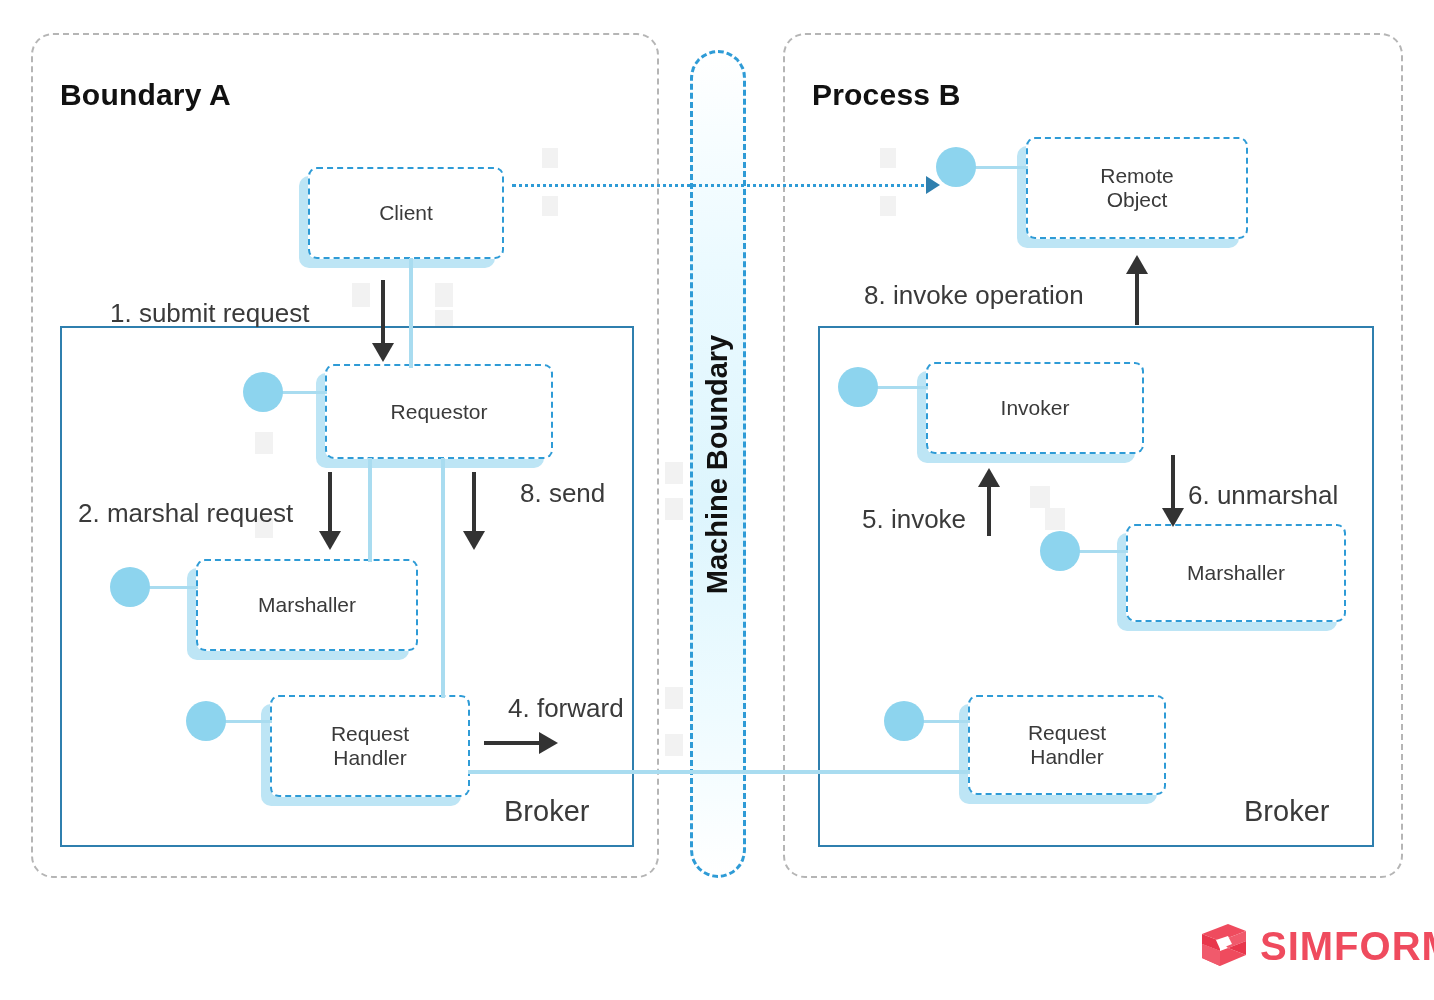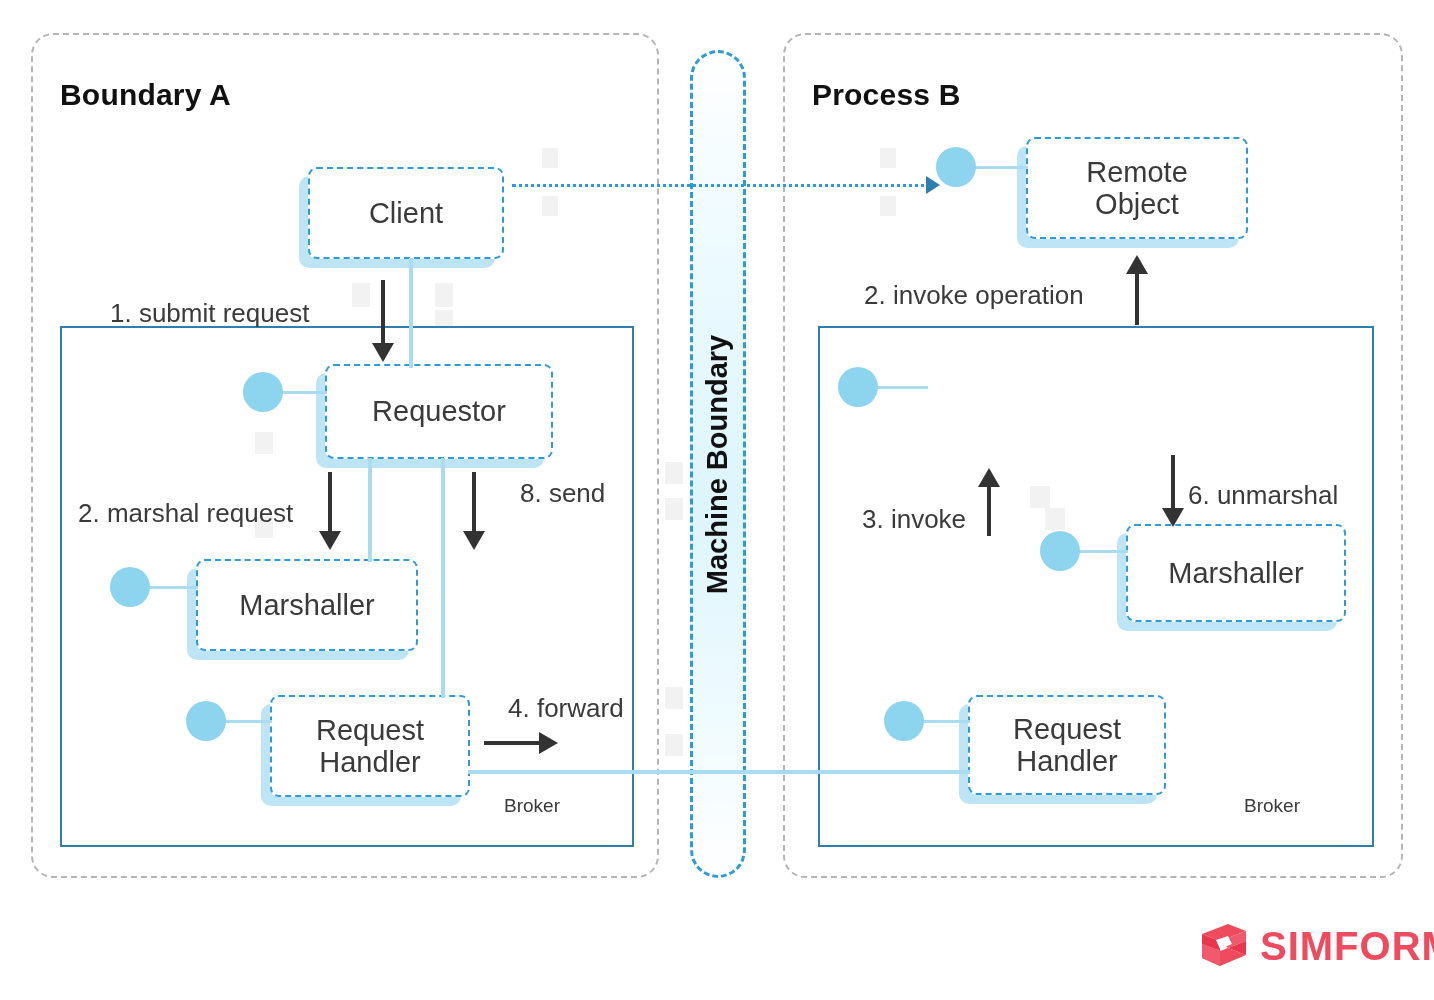--- a/index.html
+++ b/index.html
@@ -38,21 +38,21 @@
 
   
   .broker-box {
     position: absolute;
     border: 2px solid #2f7fae;
     box-sizing: border-box;
     background: transparent;
   }
   .broker-label {
     position: absolute;
-    font-size: 19px;
+    font-size: 29px;
     color: #3a3a3a;
     white-space: nowrap;
   }
 
   
   .component {
     position: absolute;
   }
   .component .shadow {
     position: absolute;
@@ -73,21 +73,21 @@
     border: 2px dashed #2e9bd6;
     border-radius: 9px;
     background: #ffffff;
     box-sizing: border-box;
     display: flex;
     align-items: center;
     justify-content: center;
     text-align: center;
   }
   .component .face span {
-    font-size: 29px;
+    font-size: 21px;
     color: #3a3a3a;
     line-height: 1.12;
     white-space: pre-line;
   }
 
   
   .lollipop {
     position: absolute;
   }
   .lollipop .stem {
@@ -322,20 +322,26 @@
     <div class="face">
       <span>Remote
 Object</span>
     </div>
   </div>
   <div class="lollipop" style="left:936px;top:146px;width:92px;height:42px;">
     <div class="stem" style="width:56px;"></div>
     <div class="ball"></div>
   </div>
 
+  <div class="component" style="left:926px;top:362px;width:218px;height:92px;">
+    <div class="shadow"></div>
+    <div class="face">
+      <span>Invoker</span>
+    </div>
+  </div>
   <div class="lollipop" style="left:838px;top:366px;width:90px;height:42px;">
     <div class="stem" style="width:56px;"></div>
     <div class="ball"></div>
   </div>
 
   <div class="component" style="left:1126px;top:524px;width:220px;height:98px;">
     <div class="shadow"></div>
     <div class="face">
       <span>Marshaller</span>
     </div>
@@ -381,33 +387,33 @@
     <div class="head"></div>
   </div>
   <div class="step-label" style="left:520px;top:478px;">8. send</div>
 
   <div class="step-label" style="left:484px;top:693px;margin-left:24px;">4. forward</div>
   <div class="arrow-right" style="left:484px;top:730px;width:74px;height:26px;">
     <div class="shaft" style="width:58px;"></div>
     <div class="head"></div>
   </div>
 
-  <div class="step-label" style="left:862px;top:504px;">3. invoke</div>
+  <div class="step-label" style="left:862px;top:504px;">5. invoke</div>
   <div class="arrow-up" style="left:976px;top:468px;width:26px;height:68px;">
     <div class="head"></div>
     <div class="shaft" style="top:18px;height:50px;"></div>
   </div>
 
   <div class="arrow-down" style="left:1160px;top:455px;width:26px;height:72px;">
     <div class="shaft" style="top:0;height:54px;"></div>
     <div class="head"></div>
   </div>
   <div class="step-label" style="left:1188px;top:480px;">6. unmarshal</div>
 
-  <div class="step-label" style="left:864px;top:280px;">2. invoke operation</div>
+  <div class="step-label" style="left:864px;top:280px;">8. invoke operation</div>
   <div class="arrow-up" style="left:1124px;top:255px;width:26px;height:70px;">
     <div class="head"></div>
     <div class="shaft" style="top:18px;height:52px;"></div>
   </div>
 
   <div class="logo" style="left:1198px;top:920px;">
     <svg width="52" height="52" viewBox="0 0 52 52">
       <polygon points="4,14 30,4 48,11 22,21" fill="#ef4b5e"></polygon>
       <polygon points="4,14 22,21 22,31 4,24" fill="#e8374c"></polygon>
       <polygon points="22,21 48,11 48,21 30,28" fill="#f05a6c"></polygon>

